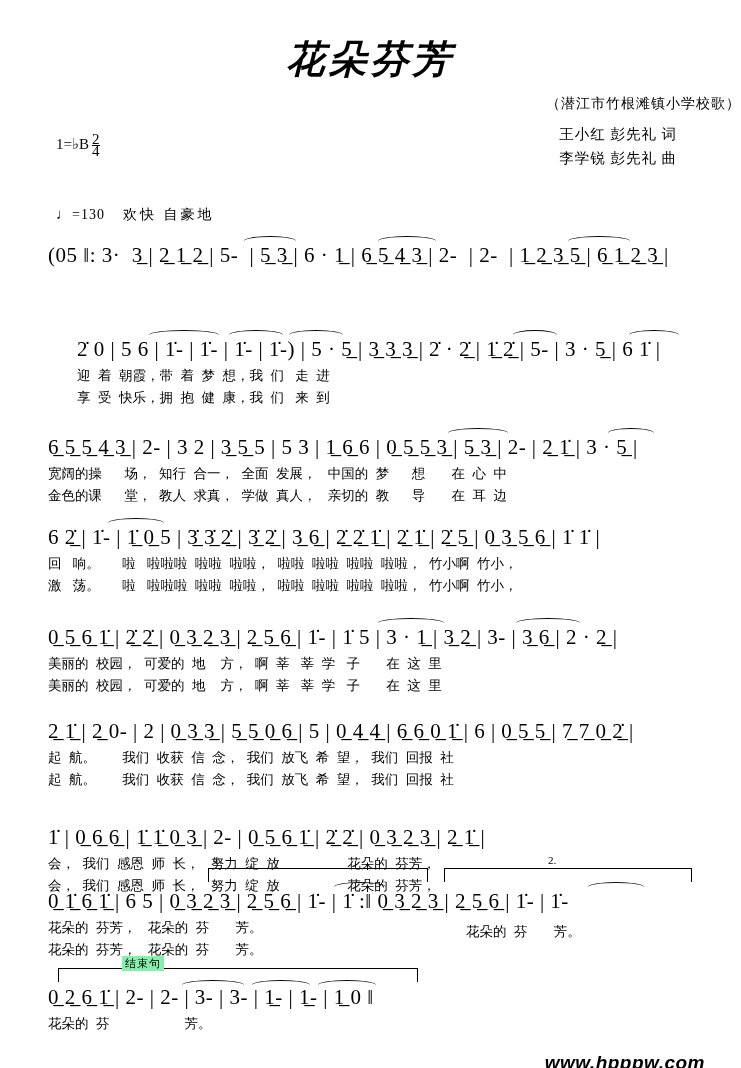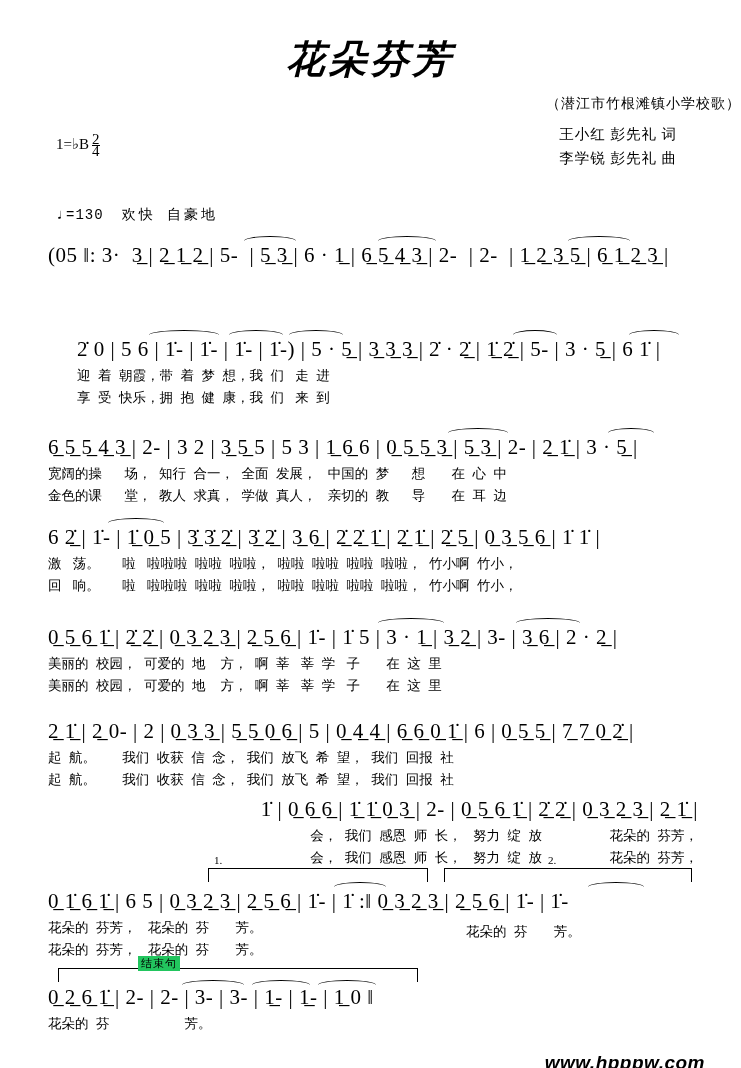--- a/index.html
+++ b/index.html
@@ -61,21 +61,20 @@
     margin-left: 3px;
   }
   .meter .num { display: block; }
   .meter .den { display: block; border-top: 1.3px solid #000; }
   .tempo {
     position: absolute;
     left: 56px;
     top: 172px;
     font-size: 14px;
     letter-spacing: 1px;
-    font-family: Liberation Mono, monospace;
   }
   .tempo .note { font-size: 15px; }
   .tempo .mood { margin-left: 18px; letter-spacing: 3px; }
 
   
   .system {
     position: absolute;
     left: 48px;
     width: 650px;
   }
@@ -181,41 +180,41 @@
     <div class="notes">6̲ 5̲ 5̲ 4̲ 3̲ | 2- | 3 2 | 3̲ 5̲ 5 | 5 3 | 1̲ 6̲ 6 | 0̲ 5̲ 5̲ 3̲ | 5̲ 3̲ | 2- | 2̲ 1̲̇ | 3 · 5̲ |</div>
     <div class="lyric">宽阔的操      场，  知行  合一，  全面  发展，   中国的  梦      想       在  心  中</div>
     <div class="lyric">金色的课      堂，  教人  求真，  学做  真人，   亲切的  教      导       在  耳  边</div>
   </div>
 
   <div class="system" style="top:488px;">
     <div class="slurs">
       <span class="slur" style="left:60px; top:-4px; width:56px;"></span>
     </div>
     <div class="notes">6 2̲̇ | 1̇- | 1̲̇ 0̲ 5 | 3̲̇ 3̲̇ 2̲̇ | 3̲̇ 2̲̇ | 3̲ 6̲ | 2̲̇ 2̲̇ 1̲̇ | 2̲̇ 1̲̇ | 2̲̇ 5̲ | 0̲ 3̲ 5̲ 6̲ | 1̇ 1̇ |</div>
+    <div class="lyric">回   响。      啦   啦啦啦  啦啦  啦啦，  啦啦  啦啦  啦啦  啦啦，  竹小啊  竹小，</div>
     <div class="lyric">激   荡。      啦   啦啦啦  啦啦  啦啦，  啦啦  啦啦  啦啦  啦啦，  竹小啊  竹小，</div>
-    <div class="lyric">回   响。      啦   啦啦啦  啦啦  啦啦，  啦啦  啦啦  啦啦  啦啦，  竹小啊  竹小，</div>
   </div>
 
   <div class="system" style="top:588px;">
     <div class="slurs">
       <span class="slur" style="left:330px; top:-4px; width:66px;"></span>
       <span class="slur" style="left:468px; top:-4px; width:64px;"></span>
     </div>
     <div class="notes">0̲ 5̲ 6̲ 1̲̇ | 2̲̇ 2̲̇ | 0̲ 3̲ 2̲ 3̲ | 2̲ 5̲ 6̲ | 1̇- | 1̇ 5 | 3 · 1̲ | 3̲ 2̲ | 3- | 3̲ 6̲ | 2 · 2̲ |</div>
     <div class="lyric">美丽的  校园，  可爱的  地    方，  啊  莘   莘  学   子       在  这  里</div>
     <div class="lyric">美丽的  校园，  可爱的  地    方，  啊  莘   莘  学   子       在  这  里</div>
   </div>
 
   <div class="system" style="top:682px;">
     <div class="notes">2̲ 1̲̇ | 2̲ 0- | 2 | 0̲ 3̲ 3̲ | 5̲ 5̲ 0̲ 6̲ | 5 | 0̲ 4̲ 4̲ | 6̲ 6̲ 0̲ 1̲̇ | 6 | 0̲ 5̲ 5̲ | 7̲ 7̲ 0̲ 2̲̇ |</div>
     <div class="lyric">起  航。       我们  收获  信  念，  我们  放飞  希  望，  我们  回报  社</div>
     <div class="lyric">起  航。       我们  收获  信  念，  我们  放飞  希  望，  我们  回报  社</div>
   </div>
 
-  <div class="system" style="top:760px;text-align:right;">
+  <div class="system" style="top:788px;">
     <div class="notes">1̇ | 0̲ 6̲ 6̲ | 1̲̇ 1̲̇ 0̲ 3̲ | 2- | 0̲ 5̲ 6̲ 1̲̇ | 2̲̇ 2̲̇ | 0̲ 3̲ 2̲ 3̲ | 2̲ 1̲̇ |</div>
     <div class="lyric">会，  我们  感恩  师  长，   努力  绽  放                  花朵的  芬芳，</div>
     <div class="lyric">会，  我们  感恩  师  长，   努力  绽  放                  花朵的  芬芳，</div>
   </div>
 
   <div class="system" style="top:852px;">
     <div class="repeat-box" style="left:160px; top:-18px; width:218px;"></div>
     <span class="ending-label" style="left:166px; top:-32px;">1.</span>
     <div class="repeat-box" style="left:396px; top:-18px; width:246px;"></div>
     <span class="ending-label" style="left:500px; top:-32px;">2.</span>
@@ -224,21 +223,21 @@
       <span class="slur" style="left:540px; top:-4px; width:56px;"></span>
     </div>
     <div class="notes">0̲ 1̲̇ 6̲ 1̲̇ | 6 5 | 0̲ 3̲ 2̲ 3̲ | 2̲ 5̲ 6̲ | 1̇- | 1̇ :‖ 0̲ 3̲ 2̲ 3̲ | 2̲ 5̲ 6̲ | 1̇- | 1̇-</div>
     <div class="lyric">花朵的  芬芳，   花朵的  芬       芳。</div>
     <div class="lyric">花朵的  芬芳，   花朵的  芬       芳。</div>
     <div class="lyric" style="margin-left:418px; margin-top:-38px;">花朵的  芬       芳。</div>
   </div>
 
   <div class="system" style="top:948px;">
     <div class="repeat-box" style="left:10px; top:-14px; width:358px;"></div>
-    <span class="coda-label" style="left:90px; top:-26px; background:#22c55e; padding:0 3px;">结束句</span>
+    <span class="coda-label" style="left:74px; top:-26px; background:#86efac; padding:0 3px;">结束句</span>
     <div class="slurs">
       <span class="slur" style="left:134px; top:-2px; width:62px;"></span>
       <span class="slur" style="left:204px; top:-2px; width:58px;"></span>
       <span class="slur" style="left:270px; top:-2px; width:58px;"></span>
     </div>
     <div class="notes">0̲ 2̲ 6̲ 1̲̇ | 2- | 2- | 3- | 3- | 1̲- | 1̲- | 1̲ 0 ‖</div>
     <div class="lyric">花朵的  芬                    芳。</div>
   </div>
 
   <div class="watermark">www.hpppw.com</div>

